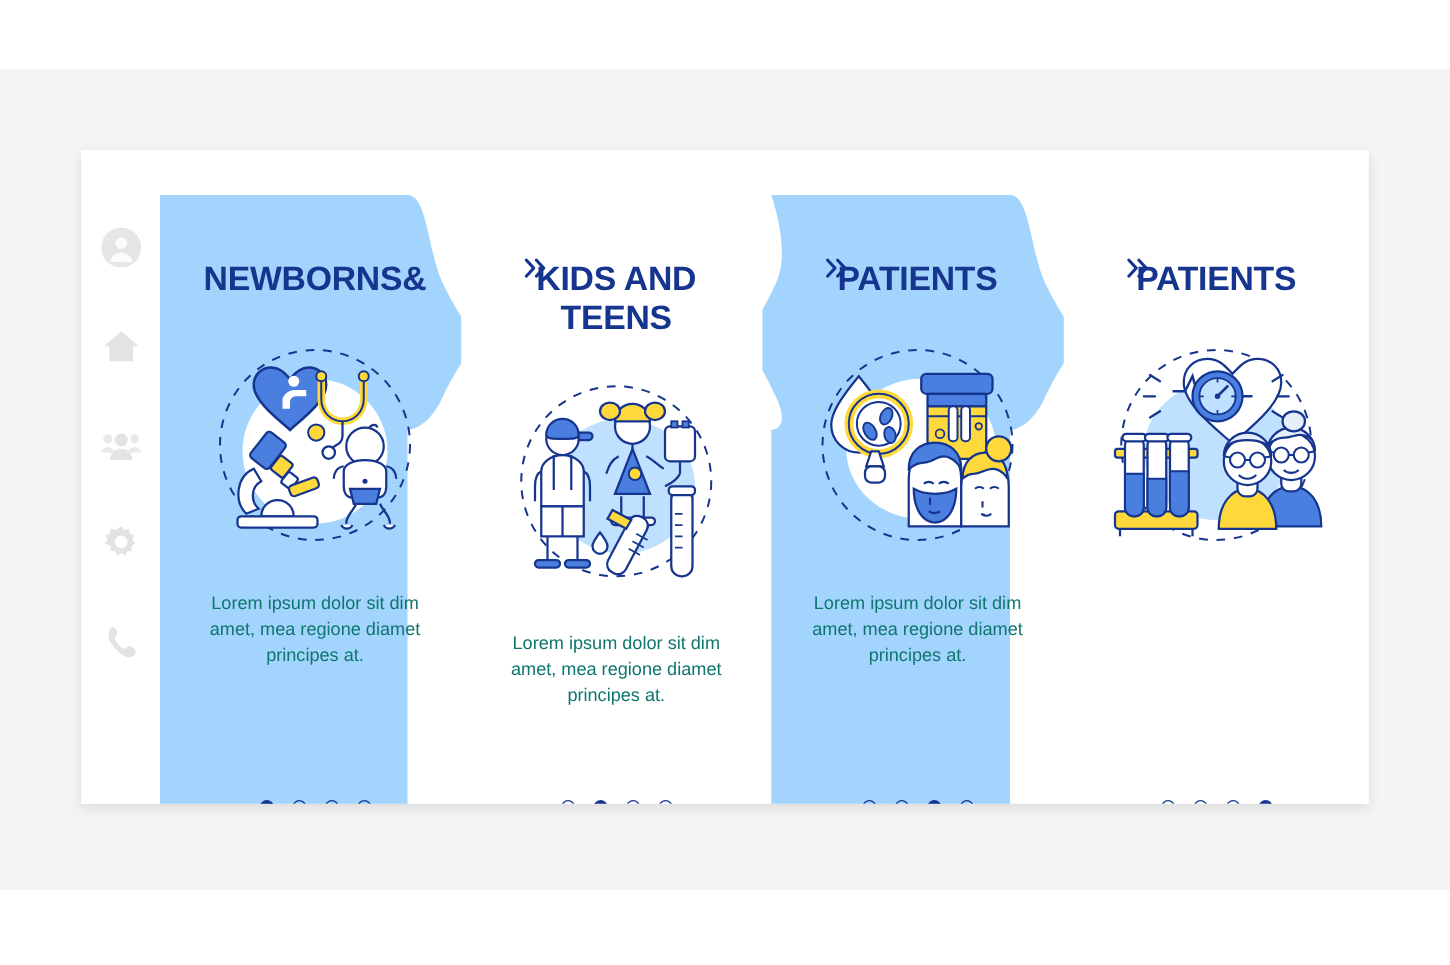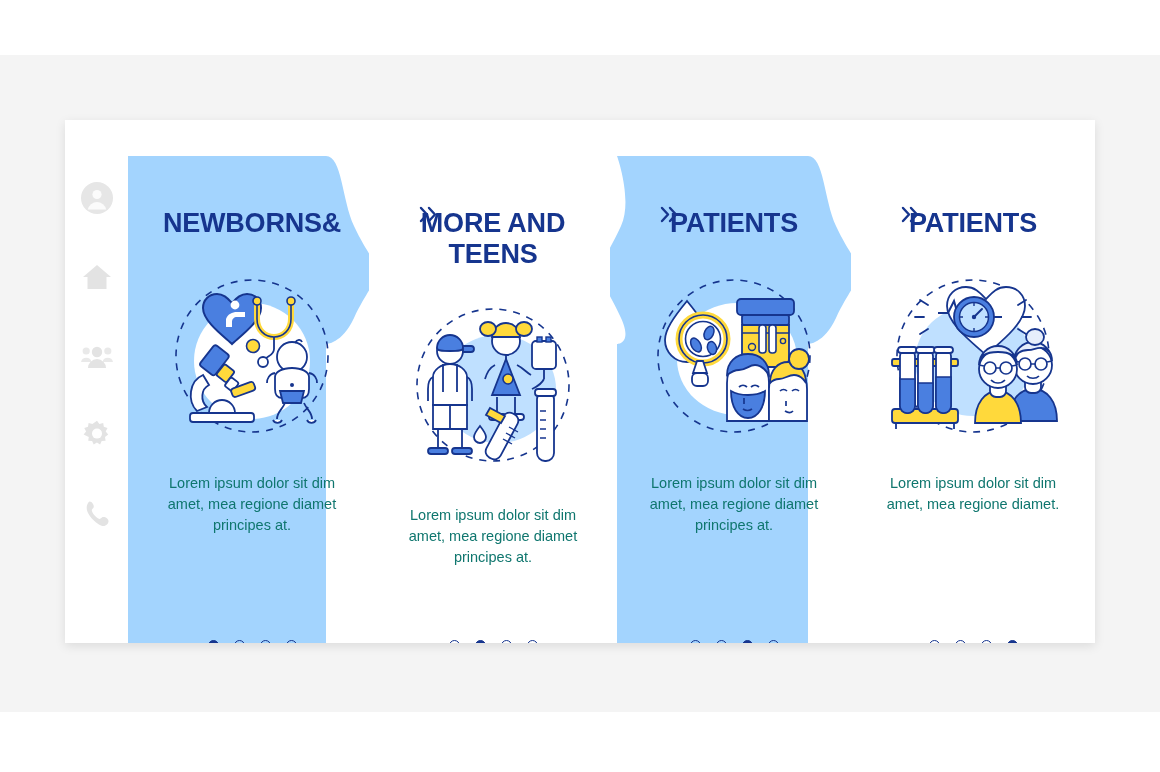--- a/index.html
+++ b/index.html
@@ -237,21 +237,21 @@
       </div>
 
       <div class="panel p2">
         <div class="panel-bg">
           <svg viewBox="0 0 248 523" preserveAspectRatio="none">
             <path d="M7,0 H198 C214,0 214,44 226,70 C238,96 248,104 248,116 C248,128 238,136 226,162 C214,188 198,188 198,188 V523 H7 V188 C7,188 23,188 11,162 C-1,136 -9,128 -9,116 C-9,104 -1,96 11,70 C23,44 7,0 7,0 Z" fill="#ffffff"></path>
           </svg>
         </div>
         <div class="panel-inner">
           <div class="panel-title">
-              <div>MORE AND</div>
+              <div>KIDS AND</div>
               <div>TEENS</div>
             </div>
           <div class="illo">
             <svg viewBox="0 0 190 190">
               <circle cx="95" cy="92" r="76" fill="none" stroke="#16358e" stroke-width="1.6" stroke-dasharray="7 7"></circle>
               <ellipse cx="100" cy="96" rx="58" ry="54" fill="#bfe0ff"></ellipse>
 
               <circle cx="52" cy="58" r="13" fill="#ffffff" stroke="#16358e" stroke-width="1.8"></circle>
               <path d="M39 55a13 13 0 0 1 26 0c0 3-5 3-13 3s-13 0-13-3z" fill="#4a7fe0" stroke="#16358e" stroke-width="1.8"></path>
               <path d="M65 53h8a3 3 0 0 1 0 6h-8z" fill="#4a7fe0" stroke="#16358e" stroke-width="1.8"></path>
@@ -408,21 +408,20 @@
               <path d="M97 162c0-20 10-32 23-32s23 12 23 32z" fill="#ffd93b" stroke="#16358e" stroke-width="1.8"></path>
               <rect x="112" y="118" width="16" height="18" rx="6" fill="#ffffff" stroke="#16358e" stroke-width="1.8"></rect>
               <circle cx="120" cy="108" r="19" fill="#ffffff" stroke="#16358e" stroke-width="1.8"></circle>
               <path d="M101 104a19 19 0 0 1 38 0c0-9-7-13-19-13s-19 4-19 13z" fill="#e6eefb" stroke="#16358e" stroke-width="1.8"></path>
               <circle cx="112" cy="107" r="6" fill="none" stroke="#16358e" stroke-width="1.7"></circle>
               <circle cx="128" cy="107" r="6" fill="none" stroke="#16358e" stroke-width="1.7"></circle>
               <path d="M118 107h4M106 105l-5-1M134 105l5-1" stroke="#16358e" stroke-width="1.7"></path>
               <path d="M113 119c4 4 10 4 14 0" fill="none" stroke="#16358e" stroke-width="1.7"></path>
             </svg>
           </div>
-          <div class="panel-desc">Lorem ipsum dolor sit dim amet, mea regione diamet.</div>
         </div>
         <div class="dots">
           <span class="dot"></span>
           <span class="dot"></span>
           <span class="dot"></span>
           <span class="dot active"></span>
         </div>
       </div>
 
       <span class="chev c1">

